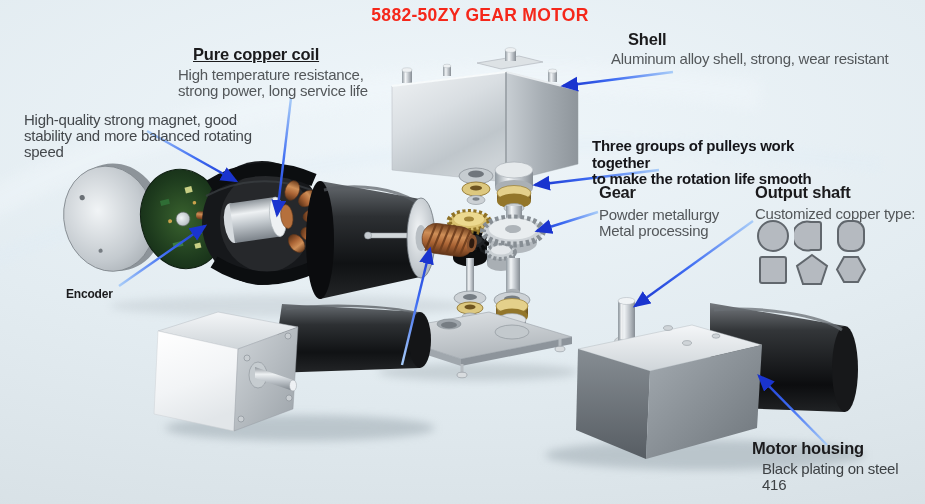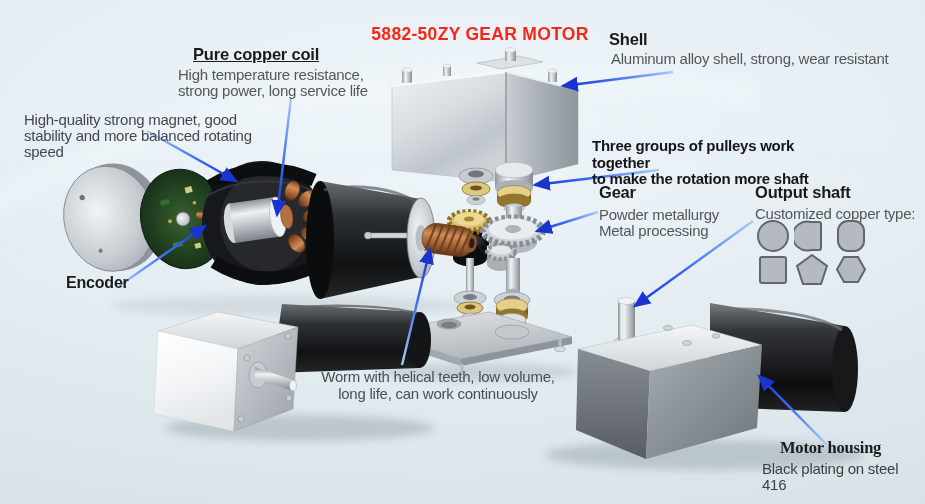--- a/index.html
+++ b/index.html
@@ -4,37 +4,37 @@
 <style>
   html,body{margin:0;padding:0;background:#ccd4d9;}
   .stage{
     position:relative;width:925px;height:504px;overflow:hidden;
     background:radial-gradient(130% 95% at 48% 25%, #eff6fa 0%, #e3ecf1 48%, #d5dee3 100%);
     font-family:"Liberation Sans",sans-serif;
   }
   svg.art{position:absolute;left:0;top:0;}
   .title{
     position:absolute;left:320px;top:5px;width:320px;text-align:center;
-    font-size:17.5px;font-weight:700;color:#f5271a;letter-spacing:.3px;margin-top:19px;
+    font-size:17.5px;font-weight:700;color:#f5271a;letter-spacing:.3px;
   }
   .hd{position:absolute;color:#1b1b1d;font-size:16.5px;font-weight:700;letter-spacing:-.2px;line-height:1;}
   .sub{position:absolute;color:#53575a;font-size:15px;letter-spacing:-.25px;line-height:16px;}
   .pcc-h{left:193px;top:46px;text-decoration:underline;}
   .pcc-s{left:178px;top:67px;width:205px;text-align:left;}
   .mag-s{left:24px;top:99px;width:240px;color:#44484c;margin-top:13px;}
-  .shell-h{left:609px;top:31px;}
+  .shell-h{left:628px;top:31px;}
   .shell-s{left:611px;top:51px;}
   .pul-s{left:592px;top:138px;width:252px;text-align:left;font-weight:700;color:#16161a;line-height:16.5px;}
   .gear-h{left:599px;top:184px;}
   .gear-s{left:599px;top:207px;}
   .out-h{left:755px;top:184px;}
   .out-s{left:755px;top:206px;}
-  .enc-h{left:66px;top:275px;font-size:16px;}
+  .enc-h{left:66px;top:288px;font-size:12px;}
   .worm-s{left:318px;top:368px;width:240px;text-align:center;color:#4a4e52;line-height:17px;}
-  .mh-h{left:780px;top:440px;font-family:Liberation Serif, serif;}
+  .mh-h{left:752px;top:440px;}
   .mh-s{left:762px;top:461px;color:#3d4144;}
   .shape-grid{
     position:absolute;left:755px;top:219px;
     display:grid;grid-template-columns:repeat(3,36px);grid-auto-rows:33px;gap:1px 3px;
   }
   .shape-cell{display:flex;align-items:center;justify-content:center;}
 </style>
 </head>
 <body>
 
@@ -433,21 +433,21 @@
     <div>High-quality strong magnet, good</div>
     <div>stability and more balanced rotating</div>
     <div>speed</div>
   </div>
 
   <div class="hd shell-h">Shell</div>
   <div class="sub shell-s">Aluminum alloy shell, strong, wear resistant</div>
 
   <div class="sub pul-s">
     <div>Three groups of pulleys work together</div>
-    <div>to make the rotation more shaft</div>
+    <div>to make the rotation life smooth</div>
   </div>
 
   <div class="hd gear-h">Gear</div>
   <div class="sub gear-s">
     <div>Powder metallurgy</div>
     <div>Metal processing</div>
   </div>
 
   <div class="hd out-h">Output shaft</div>
   <div class="sub out-s">Customized copper type:</div>
@@ -480,21 +480,17 @@
     </div>
     <div class="shape-cell">
       <svg width="36" height="33">
           <polygon points="11,4 25,4 32,16.5 25,29 11,29 4,16.5" fill="#b5bac0" stroke="#61676d" stroke-width="2"></polygon>
         </svg>
     </div>
   </div>
 
   <div class="hd enc-h">Encoder</div>
 
-  <div class="sub worm-s">
-    <div>Worm with helical teeth, low volume,</div>
-    <div>long life, can work continuously</div>
-  </div>
 
   <div class="hd mh-h">Motor housing</div>
   <div class="sub mh-s">Black plating on steel 416</div>
 
 </div>
 
 </body></html>

